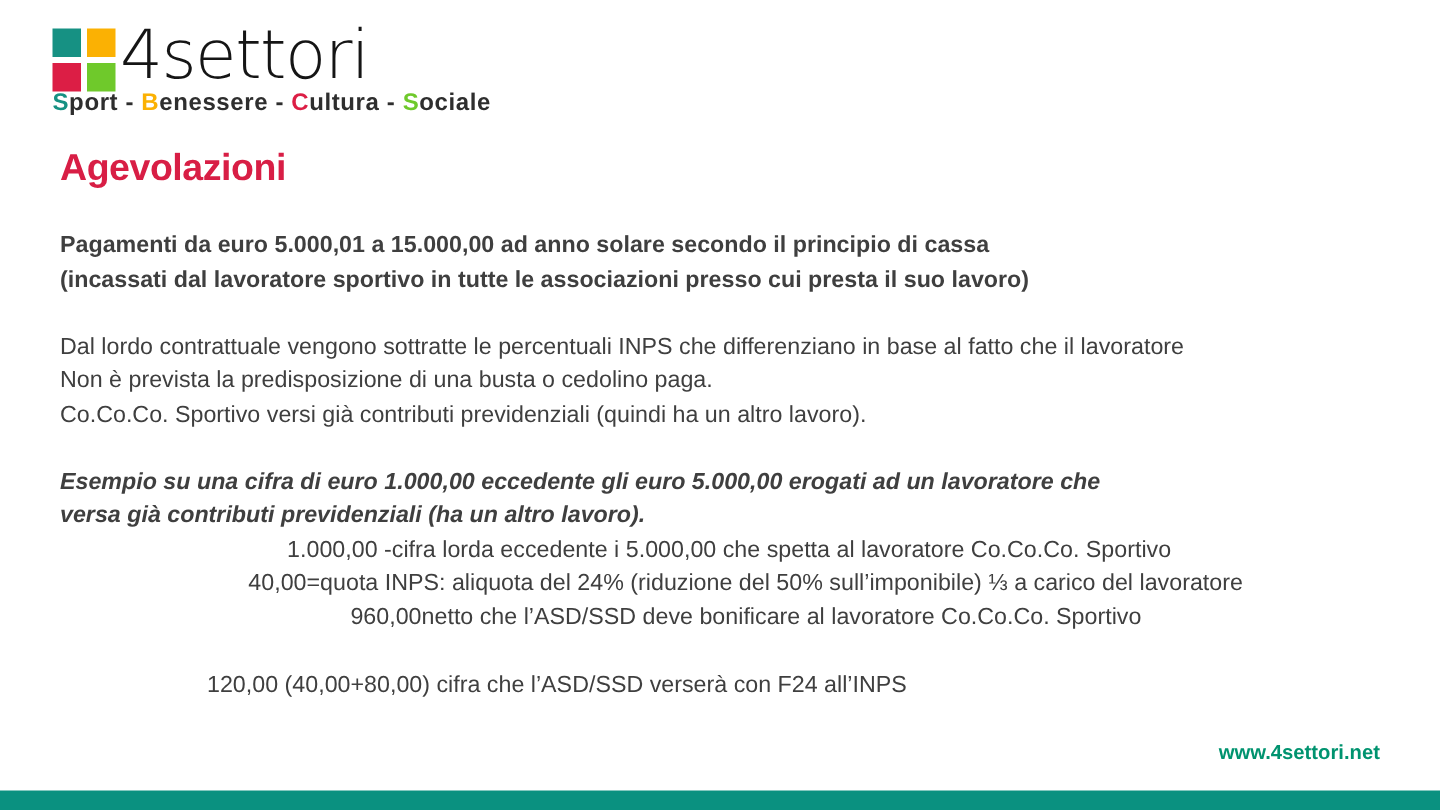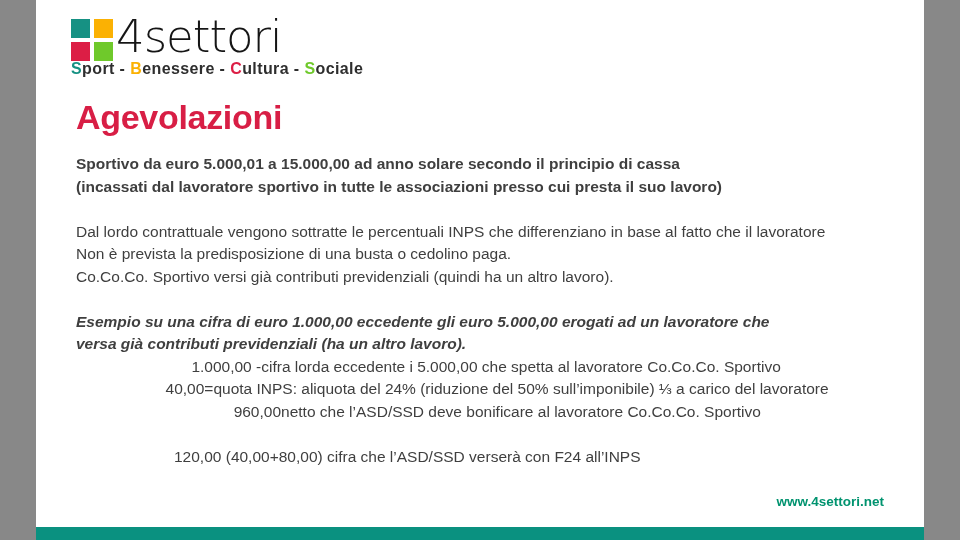--- a/index.html
+++ b/index.html
@@ -1,19 +1,19 @@
 <!DOCTYPE html>
 <html><head>
 <meta charset="utf-8">
 <style>
   * { margin: 0; padding: 0; box-sizing: border-box; }
   html, body { background: #888; }
   .slide {
     position: relative;
-    width: 888px;
+    width: 960px;
     height: 540px;
     background: #ffffff;
     overflow: hidden;
     font-family: "Liberation Sans", "DejaVu Sans", sans-serif;
     margin: 0 auto;
   }
 
   
   .logo { position: absolute; left: 35px; top: 14px; }
   .logo-squares {
@@ -38,21 +38,21 @@
     font-size: 16px;
     font-weight: bold;
     letter-spacing: 0.4px;
     color: #2e2e2e;
     white-space: nowrap;
   }
 
   
   .page-title {
     position: absolute; left: 40px; top: 98px;
-    font-size: 34px;
+    font-size: 25px;
     font-weight: bold;
     letter-spacing: -0.3px;
   }
 
   
   .content {
     position: absolute; left: 40px; top: 153px; right: 30px;
     font-size: 15.5px;
     line-height: 22.5px;
     color: #3f3f3f;
@@ -99,21 +99,21 @@
     <div class="logo-tagline">
       <span style="color: rgb(22, 145, 131);">S</span><span>port - </span><span style="color: rgb(251, 177, 3);">B</span><span>enessere - </span><span style="color: rgb(220, 30, 69);">C</span><span>ultura - </span><span style="color: rgb(111, 201, 43);">S</span><span>ociale</span>
     </div>
   </div>
 
   <h1 class="page-title" style="color: rgb(216, 30, 69);">Agevolazioni</h1>
 
   <div class="content" style="color: rgb(63, 63, 63);">
 
     <div class="para bold">
-      <div class="line">Sportivo da euro 5.000,01 a 15.000,00 ad anno solare secondo il principio di cassa</div>
+      <div class="line">Pagamenti da euro 5.000,01 a 15.000,00 ad anno solare secondo il principio di cassa</div>
       <div class="line">(incassati dal lavoratore sportivo in tutte le associazioni presso cui presta il suo lavoro)</div>
     </div>
 
     <div class="para">
       <div class="line">Dal lordo contrattuale vengono sottratte le percentuali INPS che differenziano in base al fatto che il lavoratore</div>
       <div class="line">Non è prevista la predisposizione di una busta o cedolino paga.</div>
       <div class="line">Co.Co.Co. Sportivo versi già contributi previdenziali (quindi ha un altro lavoro).</div>
     </div>
 
     <div class="para bold tight">

